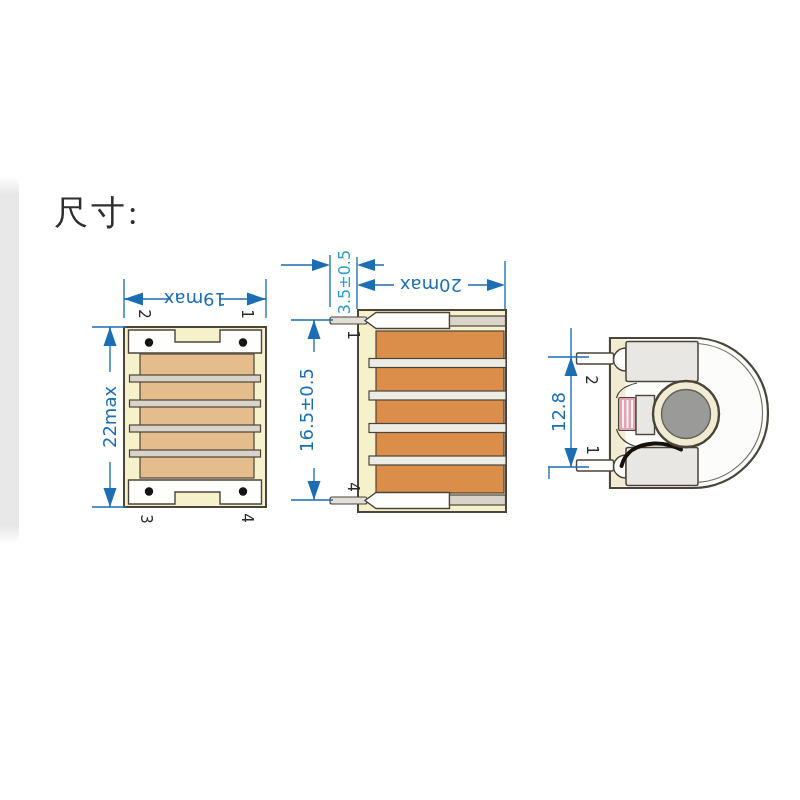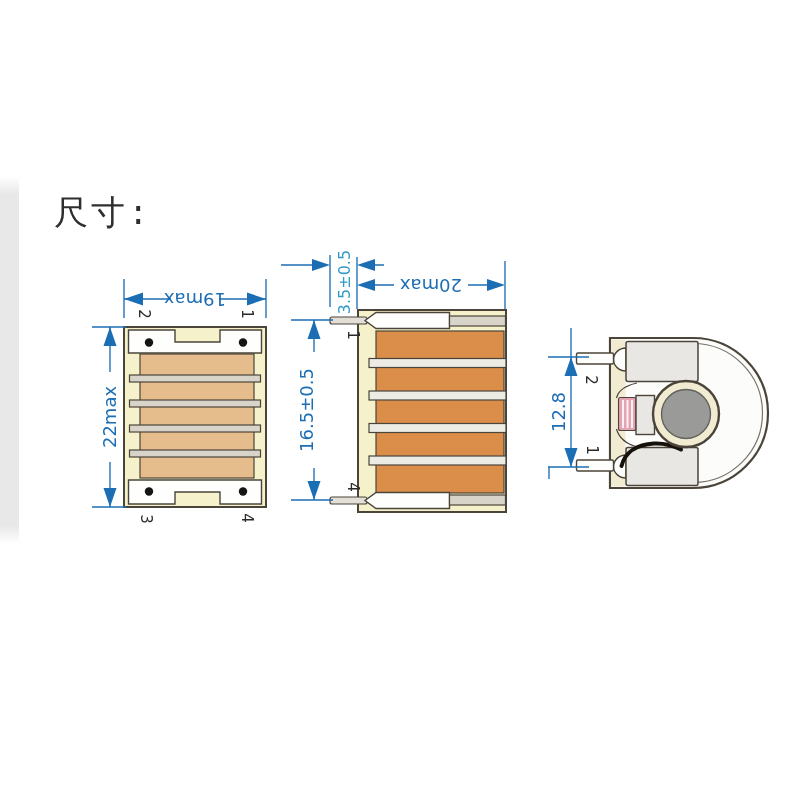--- a/index.html
+++ b/index.html
@@ -2,21 +2,21 @@
 <html style="--color-dim_blue: #1c6eb4; --color-dim_teal: #2f9dc3; --color-outline: #4b443a; --color-cream: #f5f1ca; --color-tan: #e5bd8c; --color-orange: #db8e49; --color-bar_gray: #d8d4ca; --color-bar_light: #ecebe4; --color-plate_white: #fefefc; --color-sleeve_gray: #e9e7e3; --color-lead_gray: #e3dfd6; --color-core_gray: #9a9a98; --color-ring_cream: #f1ecd1; --color-coil_pink: #e5a2b2; --color-wire_black: #17110c; --color-body_white: #fcfcfa; --color-pin_dot: #151515; --color-title_color: #2e2e2e; --color-bg_strip: #e8e8e8; --color-pin_label: #2b2b2b;"><head>
 <meta charset="utf-8">
 <style>
   html,body{margin:0;padding:0;background:#fff;}
   #canvas{position:relative;width:800px;height:800px;background:#ffffff;overflow:hidden;
           font-family:"DejaVu Sans",sans-serif;}
   #bg-strip{position:absolute;left:0;top:176px;width:19px;height:368px;
             background:linear-gradient(180deg,rgba(232,232,232,0) 0%,var(--color-bg_strip) 5%,
             var(--color-bg_strip) 95%,rgba(232,232,232,0) 100%);}
   #title{position:absolute;left:54px;top:190px;font-size:34px;letter-spacing:3px;
-         color:var(--color-title_color);font-family:Liberation Mono, monospace;}
+         color:var(--color-title_color);font-family:Liberation Serif, serif;}
   svg{position:absolute;left:0;top:0;}
   .body-cream {fill:var(--color-cream);stroke:var(--color-outline);stroke-width:2;}
   .plate {fill:var(--color-plate_white);stroke:var(--color-outline);stroke-width:1.4;}
   .tan   {fill:var(--color-tan);stroke:var(--color-outline);stroke-width:1.2;}
   .orange{fill:var(--color-orange);stroke:var(--color-outline);stroke-width:1.2;}
   .bar   {fill:var(--color-bar_gray);stroke:var(--color-outline);stroke-width:1.2;}
   .barL  {fill:var(--color-bar_light);stroke:var(--color-outline);stroke-width:1.2;}
   .lead  {fill:var(--color-lead_gray);stroke:var(--color-outline);stroke-width:1.2;}
   .sleeve{fill:var(--color-sleeve_gray);stroke:var(--color-outline);stroke-width:1.5;}
   .dome  {fill:var(--color-plate_white);stroke:var(--color-outline);stroke-width:1.4;}

